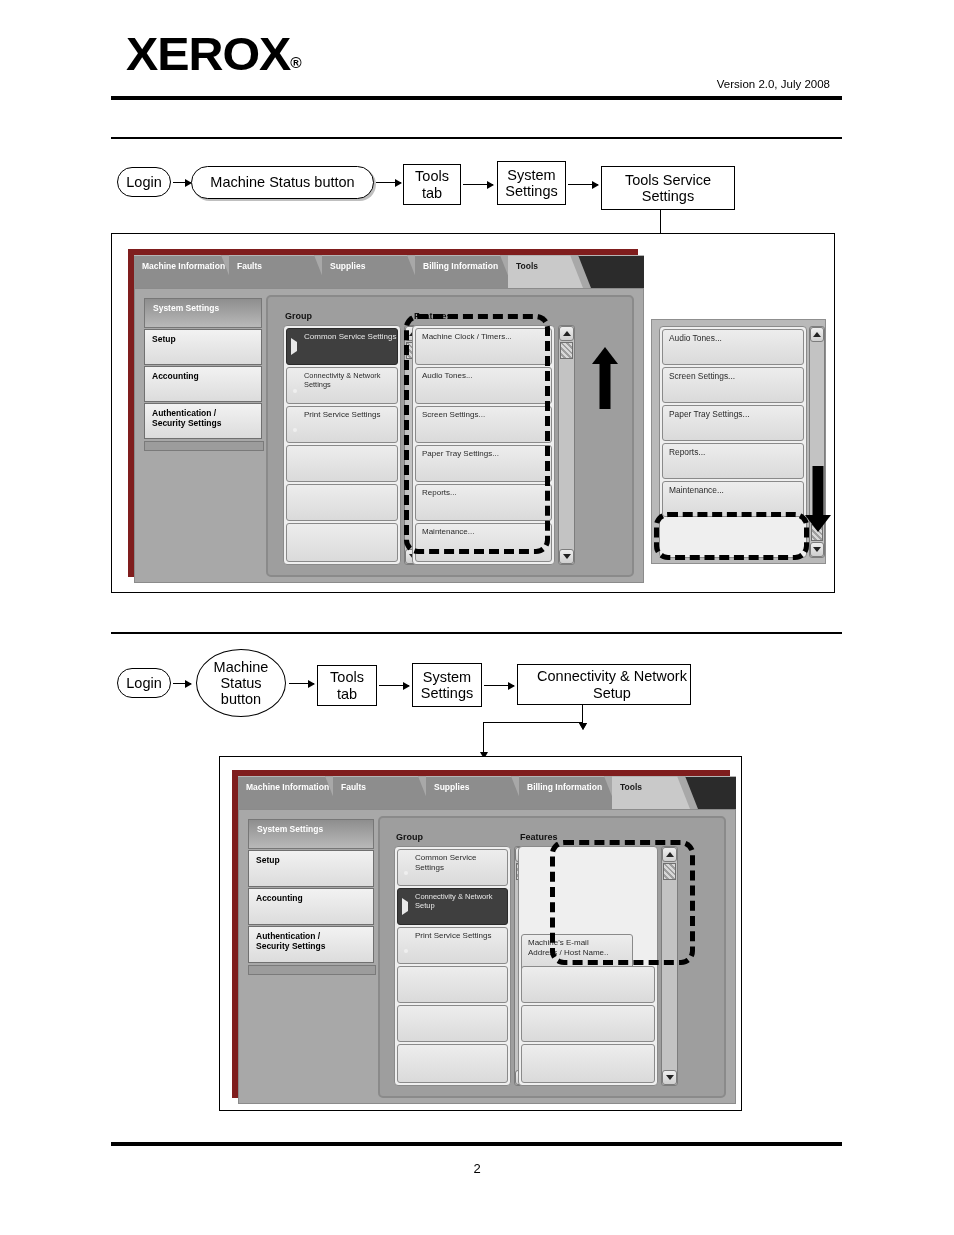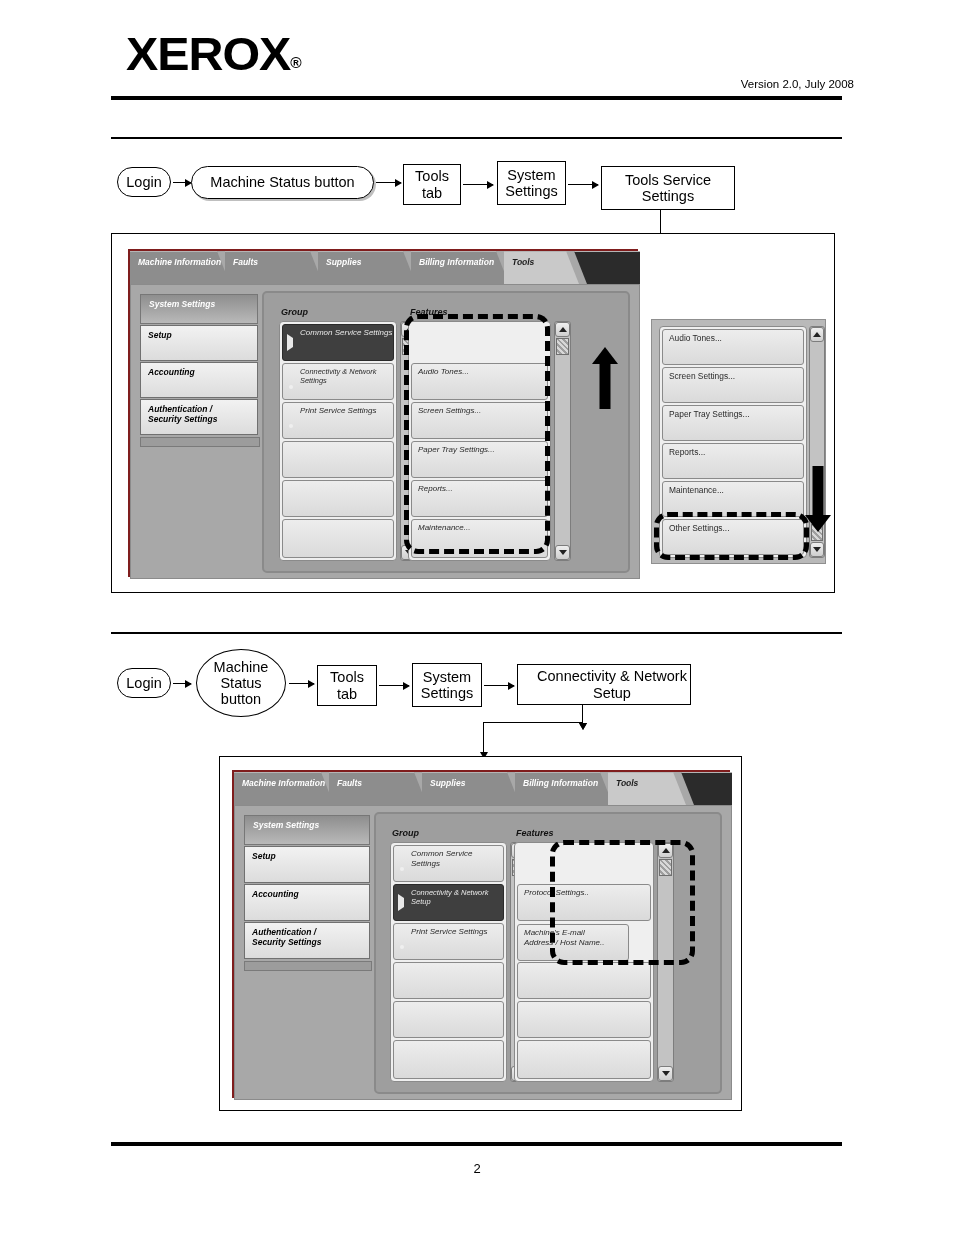--- a/index.html
+++ b/index.html
@@ -19,21 +19,21 @@
     position:absolute; left:126px; top:30px;
     font-family:"Liberation Sans", sans-serif;
     font-size:47px; font-weight:700; letter-spacing:-1px;
     line-height:1; color:#000;
     transform:scaleX(1.03);
     transform-origin:left top;
   }
   .logo .reg { font-size:15px; vertical-align:baseline; position:relative; top:-2px; }
 
   .version {
-    position:absolute; right:100px; top:78px;
+    position:absolute; right:124px; top:78px;
     font-size:11.5px; color:#000;
   }
 
   .hrule-thick {
     position:absolute; left:111px; top:96px; width:731px; height:4px;
     background:#000;
   }
   .hrule-thin {
     position:absolute; left:111px; width:731px; height:1.6px; background:#000;
   }
@@ -87,21 +87,21 @@
     position:absolute;
     border:1.4px solid #000;
     background:#fff;
     box-sizing:border-box;
   }
   .ui {
     position:absolute;
     background:#a8a8a8;
     box-sizing:border-box;
   }
-  .ui-outer { border:2px solid #7f1d1d;font-style:italic; }
+  .ui-outer { border:6px solid #7f1d1d; }
 
   
   .tabs { position:absolute; left:0; top:0; height:34px; width:100%; }
   .tab {
     position:absolute; top:0; height:33px;
     background:#8d8d8d;
     color:#fff; font-size:8.5px; font-weight:700;
     padding:5px 0 0 8px;
     box-sizing:border-box;
     line-height:1.25;
@@ -301,20 +301,21 @@
               <span class="up"></span>
             </div>
           <div class="sthumb" style="top:16px;"></div>
           <div class="sbtn" style="bottom:0;">
               <span class="dn"></span>
             </div>
         </div>
 
         <div class="list-box" style="left:277px; top:36px; width:143px; height:240px; background:#efefef; border:1px solid #8a8a8a; border-radius:4px;"></div>
 
+        <div class="lrow noind" style="left:280px; top:39px; width:137px; height:37px;">Machine Clock / Timers...</div>
         <div class="lrow noind" style="left:280px; top:78px; width:137px; height:37px;">Audio Tones...</div>
         <div class="lrow noind" style="left:280px; top:117px; width:137px; height:37px;">Screen Settings...</div>
         <div class="lrow noind" style="left:280px; top:156px; width:137px; height:37px;">Paper Tray Settings...</div>
         <div class="lrow noind" style="left:280px; top:195px; width:137px; height:37px;">Reports...</div>
         <div class="lrow noind" style="left:280px; top:234px; width:137px; height:39px;">Maintenance...</div>
 
         <div class="sbar" style="left:423px; top:36px; width:17px; height:240px;">
           <div class="sbtn" style="top:0;">
               <span class="up"></span>
             </div>
@@ -334,21 +335,20 @@
     </div>
 
     <div class="sec-ui-side" style="left:539px; top:85px; width:175px; height:245px;">
       <div class="list-box" style="left:7px; top:6px; width:148px; height:232px; background:#efefef; border:1px solid #8a8a8a; border-radius:4px;"></div>
 
       <div class="lrow noind" style="left:10px; top:9px; width:142px; height:36px; font-size:8.4px;">Audio Tones...</div>
       <div class="lrow noind" style="left:10px; top:47px; width:142px; height:36px; font-size:8.4px;">Screen Settings...</div>
       <div class="lrow noind" style="left:10px; top:85px; width:142px; height:36px; font-size:8.4px;">Paper Tray Settings...</div>
       <div class="lrow noind" style="left:10px; top:123px; width:142px; height:36px; font-size:8.4px;">Reports...</div>
       <div class="lrow noind" style="left:10px; top:161px; width:142px; height:36px; font-size:8.4px;">Maintenance...</div>
-      <div class="lrow noind" style="left:10px; top:199px; width:142px; height:36px; font-size:8.4px;">Other Settings...</div>
 
       <div class="sbar" style="left:157px; top:6px; width:16px; height:232px;">
         <div class="sbtn" style="top:0;">
             <span class="up"></span>
           </div>
         <div class="sthumb" style="bottom:16px;"></div>
         <div class="sbtn" style="bottom:0;">
             <span class="dn"></span>
           </div>
       </div>
@@ -442,22 +442,21 @@
               <span class="up"></span>
             </div>
           <div class="sthumb" style="top:16px;"></div>
           <div class="sbtn" style="bottom:0;">
               <span class="dn"></span>
             </div>
         </div>
 
         <div class="list-box" style="left:279px; top:36px; width:140px; height:240px; background:#efefef; border:1px solid #8a8a8a; border-radius:4px;"></div>
 
-        <div class="lrow noind" style="left:282px; top:78px; width:134px; height:37px;">Protocol Settings..</div>
-        <div class="lrow noind" style="left:282px; top:118px; width:112px; height:37px; white-space:pre-line;">Machine's E-mail
+        <div class="lrow noind" style="left:282px; top:124px; width:112px; height:37px; white-space:pre-line;">Machine's E-mail
 Address / Host Name..</div>
         <div class="lrow empty" style="left:282px; top:156px; width:134px; height:37px;"></div>
         <div class="lrow empty" style="left:282px; top:195px; width:134px; height:37px;"></div>
         <div class="lrow empty" style="left:282px; top:234px; width:134px; height:39px;"></div>
 
         <div class="sbar" style="left:422px; top:36px; width:17px; height:240px;">
           <div class="sbtn" style="top:0;">
               <span class="up"></span>
             </div>
           <div class="sthumb" style="top:16px;"></div>

